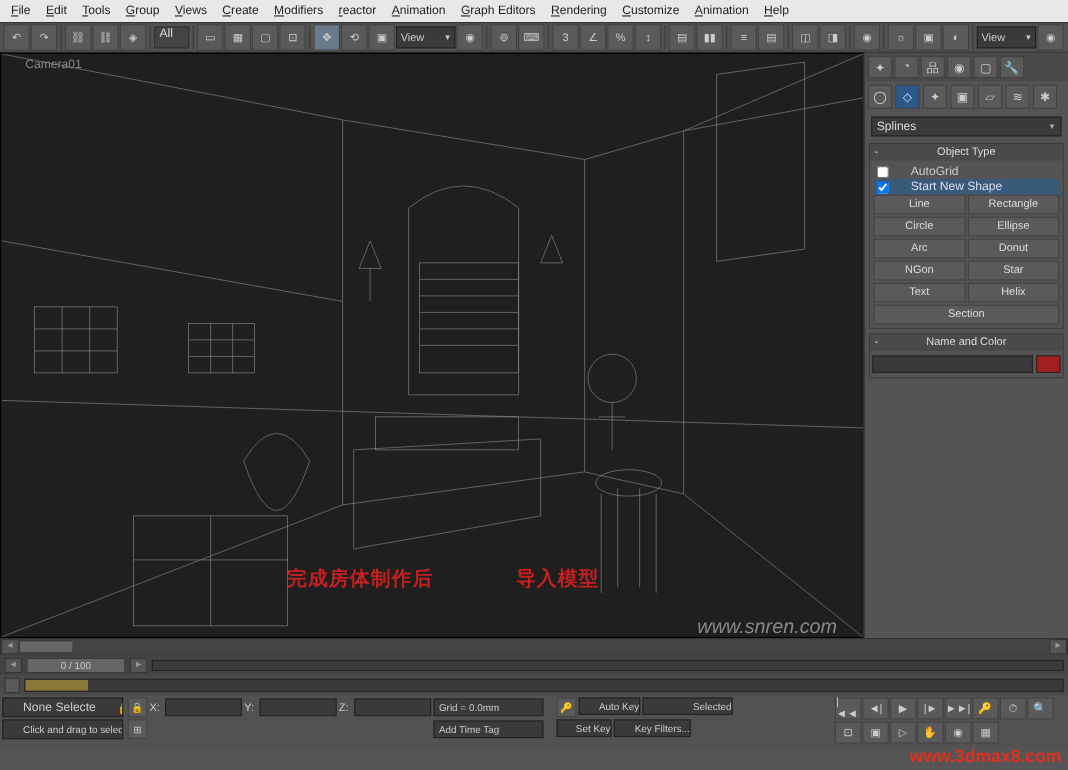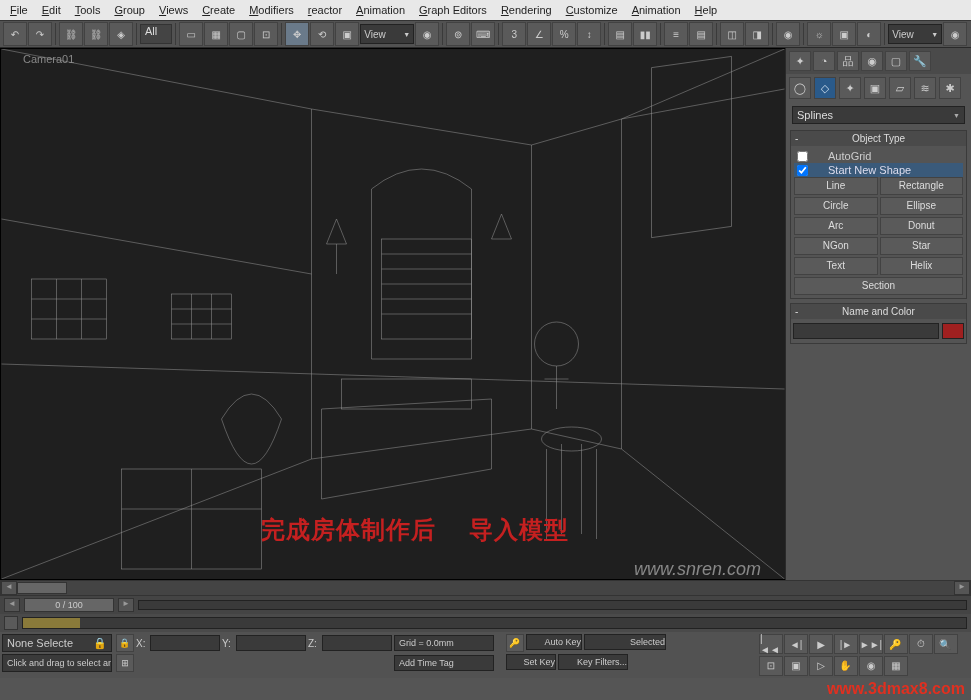--- a/index.html
+++ b/index.html
@@ -10,21 +10,21 @@
 .top-toolbar { height: 28px; background: #525252; border-top: 1px solid #333; border-bottom: 1px solid #2a2a2a; display: flex; align-items: center; padding: 0 3px; gap: 1px; overflow: hidden; }
 .tb-sep { width: 1px; height: 22px; background: #3a3a3a; margin: 0 2px; }
 .tb-btn { width: 24px; height: 24px; background: #5a5a5a; border: 1px solid #424242; display: flex; align-items: center; justify-content: center; color: #ccc; font-size: 10px; cursor: pointer; }
 .tb-btn.active { background: #6a7a8a; }
 .tb-select { height: 20px; background: #444; border: 1px solid #333; color: #ddd; padding: 0 14px 0 4px; }
 .content { display: flex; height: 532px; }
 .viewport { flex: 1; background: #1f1f1f; position: relative; border: 1px solid #000; border-right: none; }
 .viewport-label { position: absolute; top: 4px; left: 22px; color: #888; font-size: 11px; }
 .wireframe { position: absolute; inset: 0; }
 .wireframe svg { width: 100%; height: 100%; }
-.overlay-text { position: absolute; color: #c52020; font-size: 24px; font-weight: bold; letter-spacing: 1px; }
+.overlay-text { position: absolute; color: #c52020; font-size: 18px; font-weight: bold; letter-spacing: 1px; }
 .watermark-url { position: absolute; right: 20px; bottom: 10px; color: #888; font-size: 18px; font-style: italic; }
 .right-panel { width: 186px; background: #545454; border-left: 1px solid #2a2a2a; display: flex; flex-direction: column; }
 .rp-toprow { display: flex; gap: 2px; padding: 3px; background: #4a4a4a; }
 .rp-tool { width: 22px; height: 20px; background: #5a5a5a; border: 1px solid #424242; display: flex; align-items: center; justify-content: center; color: #ccc; }
 .rp-sub { display: flex; gap: 3px; padding: 3px 3px 5px; }
 .rp-sub .rp-tool { width: 22px; height: 22px; }
 .rp-sub .rp-tool.sel { background: #2a5a8a; color: #cde; }
 .rp-dropdown { margin: 2px 6px 6px; height: 18px; background: #3a3a3a; border: 1px solid #222; color: #ddd; display: flex; align-items: center; justify-content: space-between; padding: 0 4px; }
 .rp-dropdown::after { content: "▼"; font-size: 7px; color: #aaa; }
 .rollout { margin: 0 4px 4px; border: 1px solid #3a3a3a; }
@@ -45,21 +45,21 @@
 .sb-thumb { height: 12px; width: 50px; background: #666; border: 1px solid #333; }
 .bottom-area { background: #525252; }
 .time-slider { height: 18px; background: #444; display: flex; align-items: center; padding: 0 4px; gap: 4px; }
 .slider-handle { width: 90px; height: 14px; background: #666; border: 1px solid #333; color: #ccc; font-size: 9px; text-align: center; line-height: 12px; }
 .slider-track { flex: 1; height: 10px; background: #3a3a3a; border: 1px solid #222; }
 .track-bar { height: 18px; background: #4a4a4a; display: flex; align-items: center; gap: 4px; padding: 0 4px; }
 .track-key { width: 14px; height: 14px; background: #5a5a5a; border: 1px solid #333; }
 .track-strip { flex: 1; height: 12px; background: linear-gradient(to right, #8a7a3a 0%, #8a7a3a 6%, #3a3a3a 6%); border: 1px solid #222; }
 .status-bar { height: 46px; background: #525252; display: flex; padding: 2px; gap: 4px; }
 .status-left { width: 110px; display: flex; flex-direction: column; gap: 2px; }
-.status-box { height: 18px; background: #3a3a3a; border: 1px solid #222; color: #ccc; font-size: 9px; padding: 2px 4px; display: flex; align-items: center; overflow: hidden; white-space: nowrap; gap: 20px; }
+.status-box { height: 18px; background: #3a3a3a; border: 1px solid #222; color: #ccc; font-size: 9px; padding: 2px 18px; display: flex; align-items: center; overflow: hidden; white-space: nowrap; gap: 20px; }
 .status-mid { display: flex; flex-direction: column; gap: 2px; }
 .coord-row { display: flex; gap: 2px; align-items: center; }
 .coord-lbl { color: #ccc; font-size: 10px; width: 12px; }
 .coord-input { width: 70px; height: 16px; background: #3a3a3a; border: 1px solid #222; }
 .status-btn { width: 18px; height: 18px; background: #5a5a5a; border: 1px solid #424242; color: #ccc; font-size: 9px; display: flex; align-items: center; justify-content: center; }
 .grid-info { height: 16px; background: #3a3a3a; border: 1px solid #222; color: #ccc; font-size: 9px; padding: 0 4px; display: flex; align-items: center; width: 100px; }
 .playback { display: flex; gap: 1px; align-items: center; margin-left: auto; flex-wrap: wrap; width: 210px; }
 .play-btn { width: 24px; height: 20px; background: #5a5a5a; border: 1px solid #424242; color: #ccc; display: flex; align-items: center; justify-content: center; font-size: 10px; }
 .autokey { width: 56px; height: 16px; background: #3a3a3a; border: 1px solid #222; color: #ccc; font-size: 9px; text-align: right; line-height: 14px; }
 .watermark-corner { position: absolute; right: 6px; bottom: 2px; color: #e03020; font-size: 16px; font-weight: bold; }

